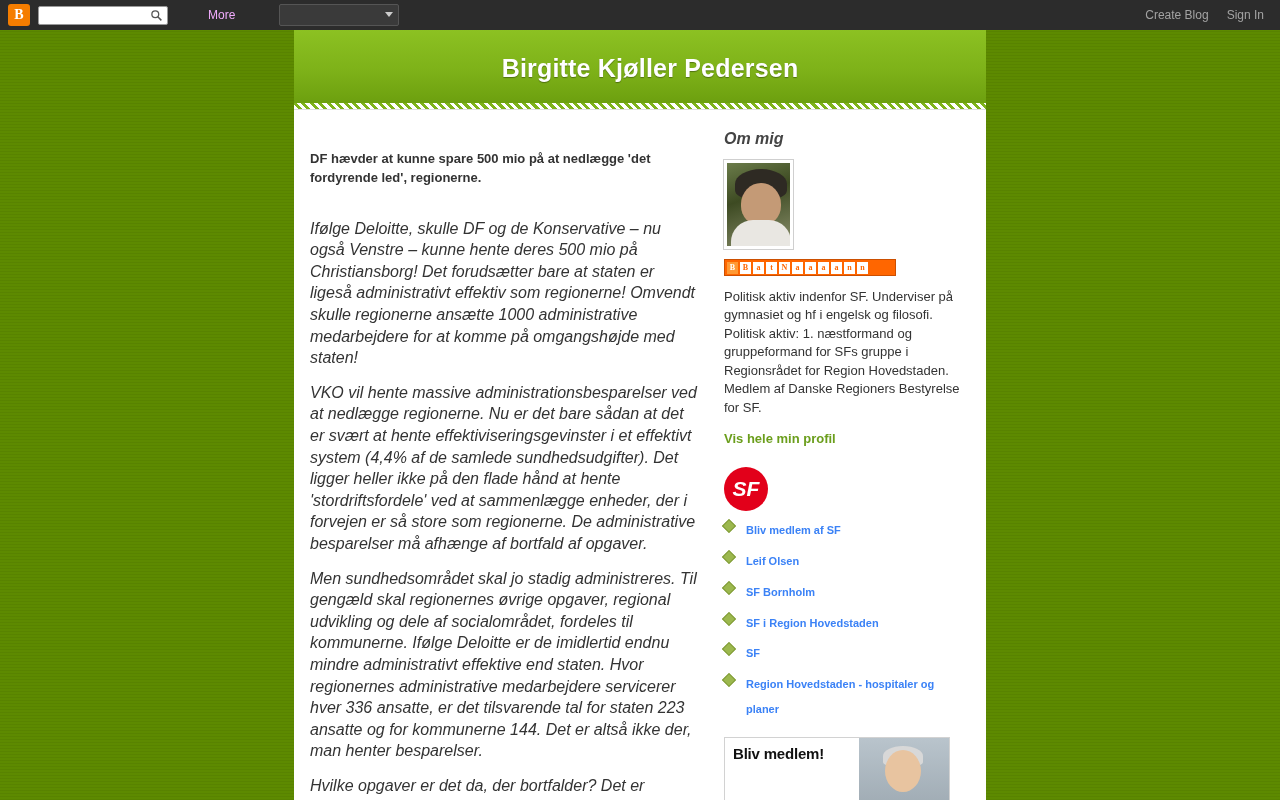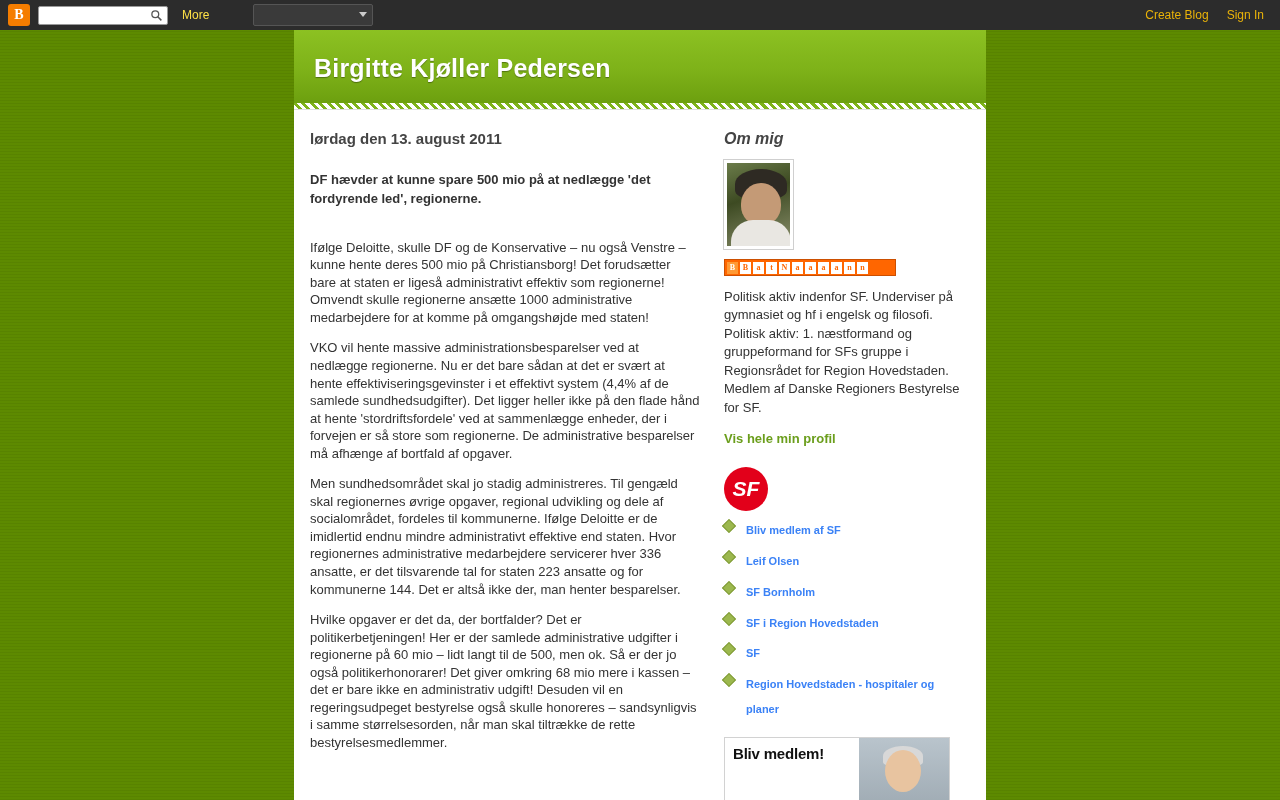--- a/index.html
+++ b/index.html
@@ -41,23 +41,23 @@
     width: 106px; height: 15px;
     font-size: 11px;
     margin-left: 3px;
     background: transparent;
   }
   .search-icon {
     position: absolute; right: 4px; top: 2px;
     width: 13px; height: 13px;
   }
   .nav-more {
-    color: #fde047;
+    color: #f0abfc;
     font-size: 12px;
-    margin-left: 6px;
+    margin-left: 32px;
     text-align: center;
   }
   .nav-select {
     width: 120px;
     height: 22px;
     margin-left: 36px;
     background: #3a3a3a;
     border: 1px solid #555;
     border-radius: 2px;
     position: relative;
@@ -69,21 +69,21 @@
     border-left: 4px solid transparent;
     border-right: 4px solid transparent;
     border-top: 5px solid #ccc;
   }
   .nav-right {
     margin-left: auto;
     display: flex; align-items: center; gap: 18px;
     padding-right: 8px;
   }
   .nav-right a {
-    color: #eab308;
+    color: #a3a3a3;
     font-size: 12px;
     text-decoration: none;
   }
 
   
   #page {
     position: relative;
     width: 1280px;
     height: 770px;
     background: #5d8a00;
@@ -108,20 +108,21 @@
     position: relative;
   }
   #header h1 {
     margin: 0;
     padding: 24px 0 0 20px;
     color: #ffffff;
     font-size: 25px;
     font-weight: bold;
     letter-spacing: .2px;
     text-shadow: 0 1px 1px rgba(0,0,0,.35);
+    text-align: center;
   }
   #header-stripe {
     height: 8px;
     background:
       repeating-linear-gradient(45deg, #ffffff 0 3px, #7fb31a 3px 6px);
     border-top: 1px solid #6da00f;
     border-bottom: 1px solid #dedede;
   }
 
   
@@ -151,24 +152,25 @@
     margin: 0 0 18px 0;
   }
   .post-lead {
     font-size: 13px;
     font-weight: bold;
     color: #333;
     line-height: 1.45;
     margin: 24px 0 30px 0;
   }
   .post-body p {
-    font-size: 13px;
+    font-size: 16px;
     color: #333333;
     line-height: 1.35;
     margin: 0 0 13px 0;
+    font-style: italic;
   }
 
   
   .side-h2 {
     font-size: 16px;
     font-weight: bold;
     color: #444444;
     margin: 4px 0 12px 0;
     font-style: italic;
   }
@@ -358,21 +360,20 @@
   <div id="wrap">
 
     <div id="header">
       <h1>Birgitte Kjøller Pedersen</h1>
     </div>
     <div id="header-stripe"></div>
 
     <div id="content">
 
       <div id="main-col">
-        <div class="post-date">lørdag den 13. august 2011</div>
         <p class="post-lead">DF hævder at kunne spare 500 mio på at nedlægge 'det fordyrende led', regionerne.</p>
         <div class="post-body">
           <p>Ifølge Deloitte, skulle DF og de Konservative – nu også Venstre – kunne hente deres 500 mio på Christiansborg! Det forudsætter bare at staten er ligeså administrativt effektiv som regionerne! Omvendt skulle regionerne ansætte 1000 administrative medarbejdere for at komme på omgangshøjde med staten!</p>
           <p>VKO vil hente massive administrationsbesparelser ved at nedlægge regionerne. Nu er det bare sådan at det er svært at hente effektiviseringsgevinster i et effektivt system (4,4% af de samlede sundhedsudgifter). Det ligger heller ikke på den flade hånd at hente 'stordriftsfordele' ved at sammenlægge enheder, der i forvejen er så store som regionerne. De administrative besparelser må afhænge af bortfald af opgaver.</p>
           <p>Men sundhedsområdet skal jo stadig administreres. Til gengæld skal regionernes øvrige opgaver, regional udvikling og dele af socialområdet, fordeles til kommunerne. Ifølge Deloitte er de imidlertid endnu mindre administrativt effektive end staten. Hvor regionernes administrative medarbejdere servicerer hver 336 ansatte, er det tilsvarende tal for staten 223 ansatte og for kommunerne 144. Det er altså ikke der, man henter besparelser.</p>
           <p>Hvilke opgaver er det da, der bortfalder? Det er politikerbetjeningen! Her er der samlede administrative udgifter i regionerne på 60 mio – lidt langt til de 500, men ok. Så er der jo også politikerhonorarer! Det giver omkring 68 mio mere i kassen – det er bare ikke en administrativ udgift! Desuden vil en regeringsudpeget bestyrelse også skulle honoreres – sandsynligvis i samme størrelsesorden, når man skal tiltrække de rette bestyrelsesmedlemmer.</p>
         </div>
       </div>
 
       <div id="side-col">

